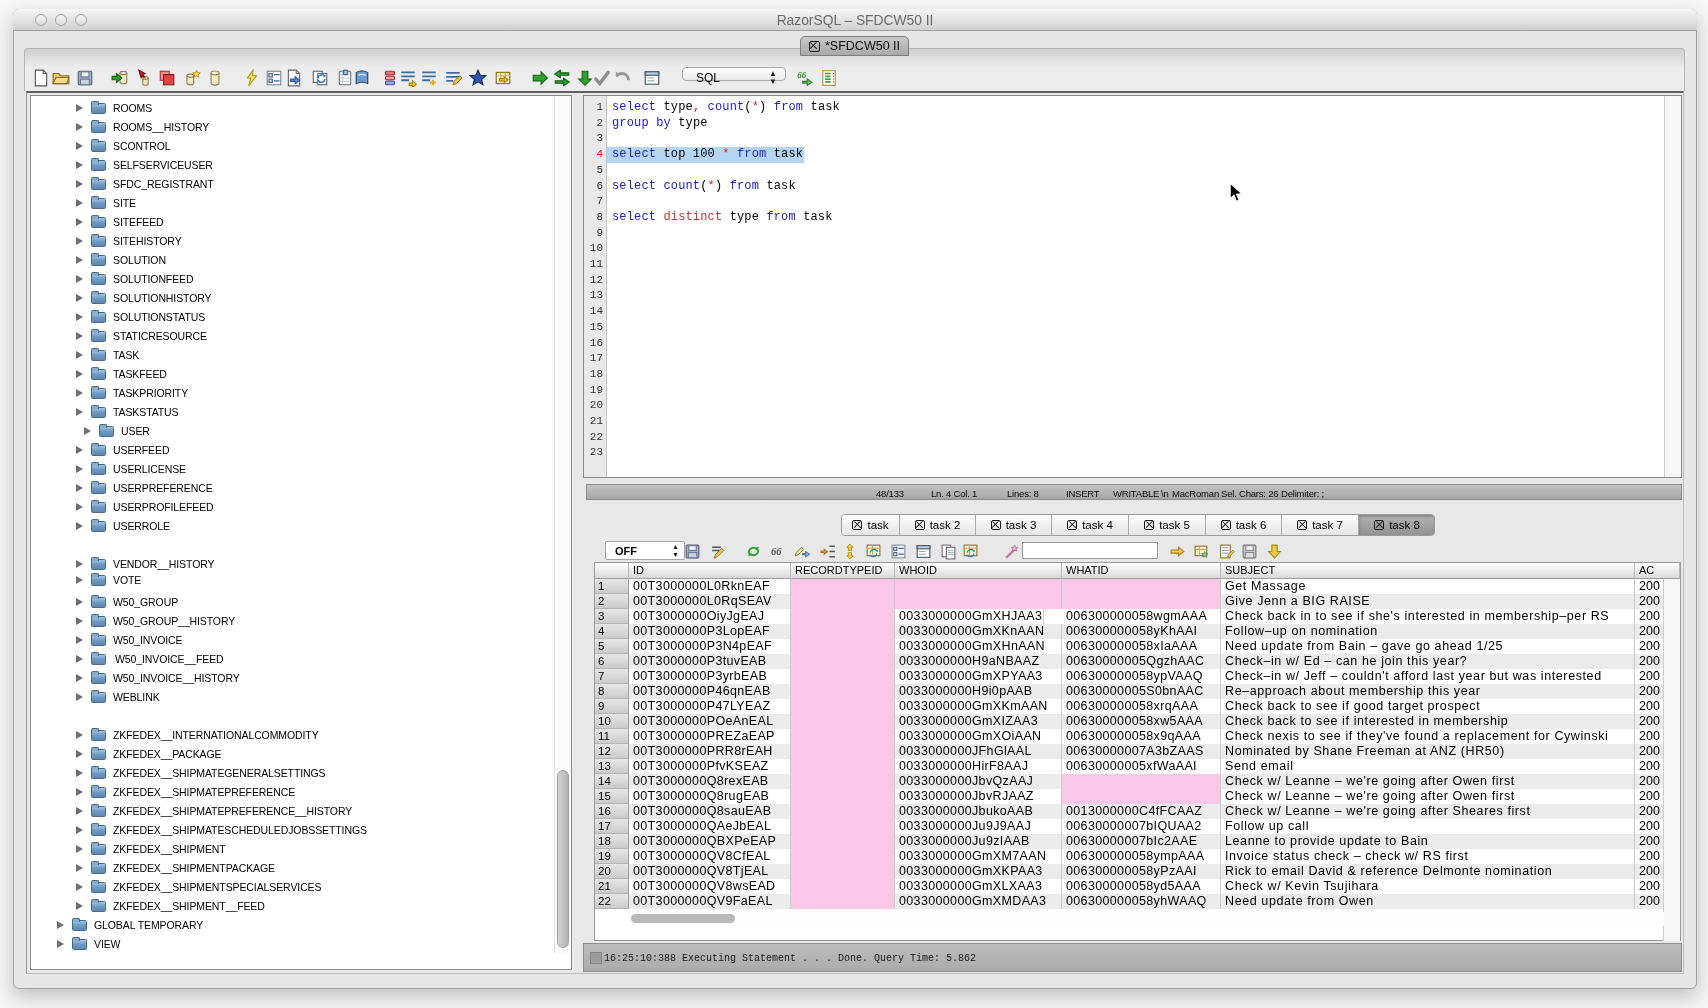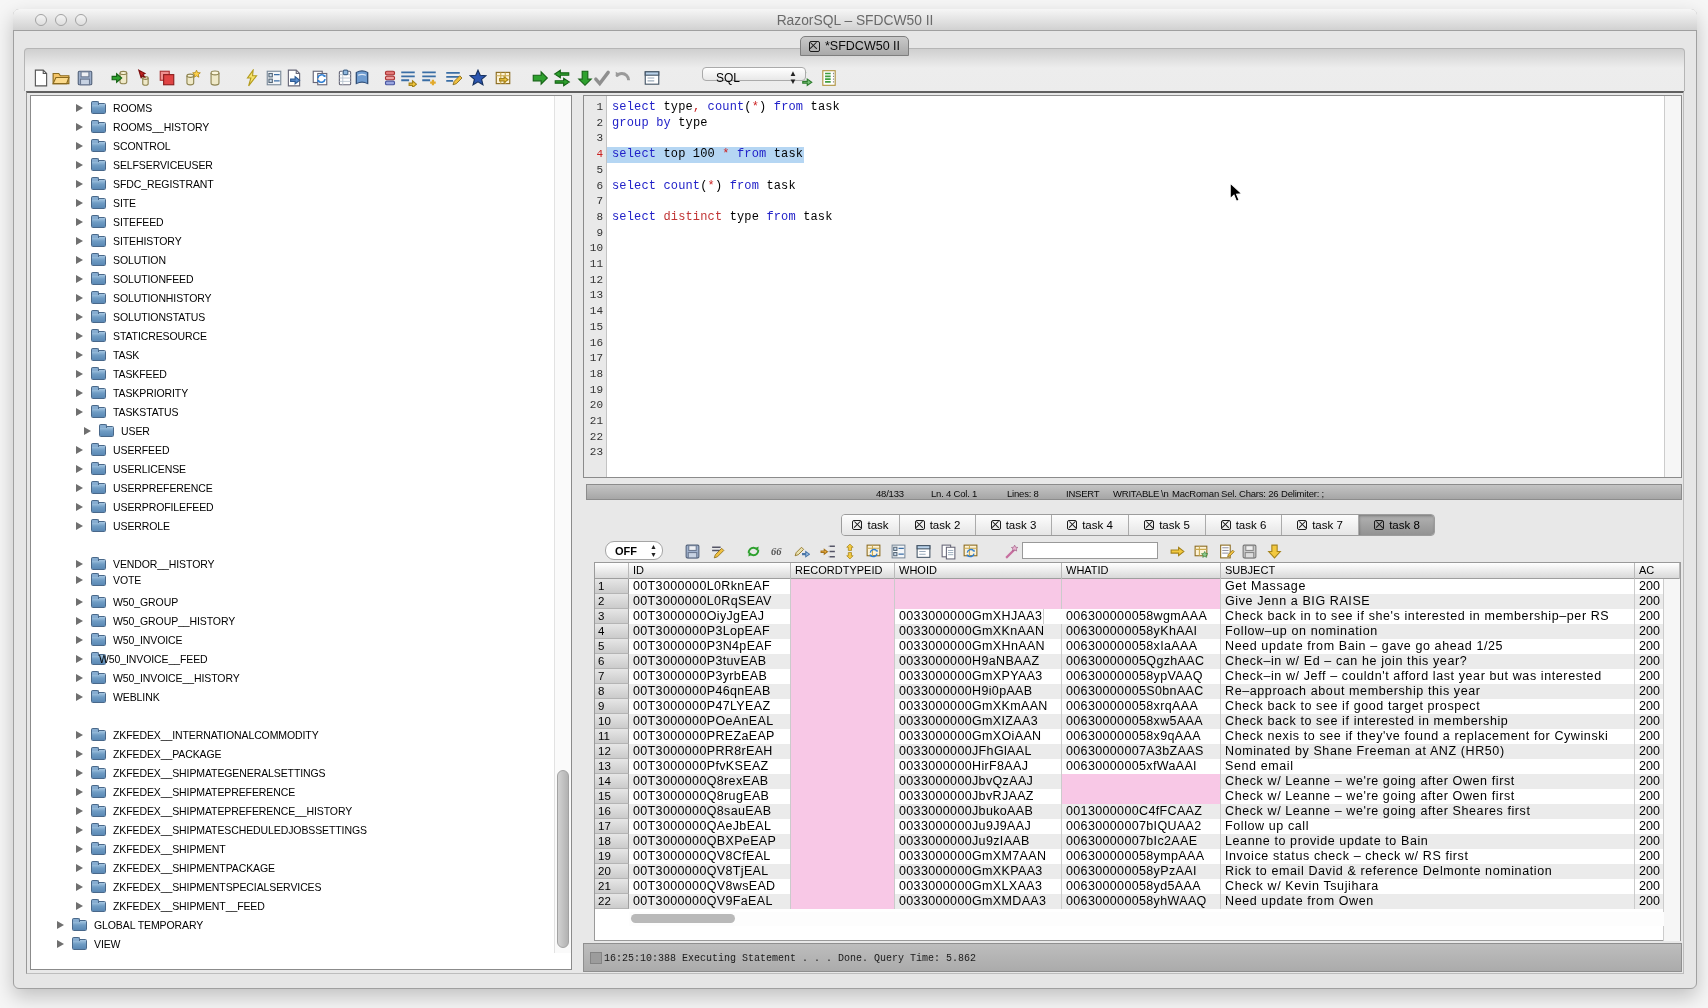--- a/index.html
+++ b/index.html
@@ -211,21 +211,21 @@
   </svg>
 <svg class="icon" style="left:796px;top:69px;width:18px;height:18px" viewBox="0 0 16 16">
     <text x="1" y="8" font-size="8" fill="#2e8f2e" font-family="serif" font-style="italic" font-weight="bold">66</text>
     <path d="M6 11h4V9l4 2.8-4 2.8v-2H6z" fill="#7cc47c" stroke="#2e7d2e"></path>
   </svg>
 <svg class="icon" style="left:820px;top:69px;width:18px;height:18px" viewBox="0 0 16 16">
     <rect x="2.5" y="1.5" width="11" height="13" fill="#fff" stroke="#b09440"></rect>
     <path d="M4.5 4h5M4.5 6.5h5M4.5 9h5M4.5 11.5h5" stroke="#3f9e3f" stroke-width="1.5"></path>
     <path d="M11.5 4h1M11.5 6.5h1M11.5 9h1M11.5 11.5h1" stroke="#888" stroke-width="1.2"></path>
   </svg>
-<div class="abs" style="left:682px;top:67px;width:104px;height:14px;background:linear-gradient(#ffffff,#e8e8e8);border:1px solid #aaa;border-radius:4px;margin-left:20px;">
+<div class="abs" style="left:682px;top:67px;width:104px;height:14px;background:linear-gradient(#ffffff,#e8e8e8);border:1px solid #aaa;border-radius:4px;">
     <span style="position:absolute;left:13px;top:3px;font-size:12px;color:#000">SQL</span>
     <span style="position:absolute;right:8px;top:2px;font-size:8px;color:#222;line-height:8px">▲<br>▼</span>
   </div>
 <div id="mainpanel"></div>
 <div id="tree">
     <div class="tr" style="top:2.5px;left:0;width:100%">
       <span class="tri" style="left:45px"></span>
       <span class="fo" style="left:60px"></span>
       <span style="position:absolute;left:82px">ROOMS</span>
     </div>
@@ -360,21 +360,21 @@
       <span style="position:absolute;left:82px">W50_GROUP__HISTORY</span>
     </div>
     <div class="tr" style="top:534.5px;left:0;width:100%">
       <span class="tri" style="left:45px"></span>
       <span class="fo" style="left:60px"></span>
       <span style="position:absolute;left:82px">W50_INVOICE</span>
     </div>
     <div class="tr" style="top:553.5px;left:0;width:100%">
       <span class="tri" style="left:45px"></span>
       <span class="fo" style="left:60px"></span>
-      <span style="position:absolute;left:68px">W50_INVOICE__FEED</span>
+      <span style="position:absolute;left:84px">W50_INVOICE__FEED</span>
     </div>
     <div class="tr" style="top:572.5px;left:0;width:100%">
       <span class="tri" style="left:45px"></span>
       <span class="fo" style="left:60px"></span>
       <span style="position:absolute;left:82px">W50_INVOICE__HISTORY</span>
     </div>
     <div class="tr" style="top:591.5px;left:0;width:100%">
       <span class="tri" style="left:45px"></span>
       <span class="fo" style="left:60px"></span>
       <span style="position:absolute;left:82px">WEBLINK</span>
@@ -494,21 +494,21 @@
 <div id="tabgroup">
     <div class="ttab" style="left:0px;width:58px"><span class="xbox"></span>task</div>
     <div class="ttab" style="left:58px;width:76px"><span class="xbox"></span>task 2</div>
     <div class="ttab" style="left:134px;width:76px"><span class="xbox"></span>task 3</div>
     <div class="ttab" style="left:210px;width:77px"><span class="xbox"></span>task 4</div>
     <div class="ttab" style="left:287px;width:77px"><span class="xbox"></span>task 5</div>
     <div class="ttab" style="left:364px;width:76px"><span class="xbox"></span>task 6</div>
     <div class="ttab" style="left:440px;width:77px"><span class="xbox"></span>task 7</div>
     <div class="ttab" style="left:517px;width:77px;background:linear-gradient(#b2b2b2,#8f8f8f);box-shadow:inset 0 1px 3px rgba(0,0,0,.35)"><span class="xbox"></span>task 8</div>
   </div>
-<div class="abs" style="left:605px;top:541px;width:58px;height:19px;background:#fff;border:1px solid #a5a5a5;border-radius:9px;">
+<div class="abs" style="left:605px;top:541px;width:80px;height:19px;background:#fff;border:1px solid #a5a5a5;border-radius:2px;">
     <span style="position:absolute;left:9px;top:3px;font-size:11px;font-weight:bold;color:#000">OFF</span>
     <span style="position:absolute;right:5px;top:1px;font-size:7px;color:#222;line-height:8px">▲<br>▼</span>
   </div>
 <svg class="icon" style="left:684px;top:543px;width:17px;height:17px" viewBox="0 0 16 16">
     <rect x="2" y="2" width="12" height="12" rx="1" fill="#9eb0cc" stroke="#53627a"></rect>
     <rect x="4.5" y="2.5" width="7" height="4.5" fill="#eef0f4" stroke="#6a7890"></rect>
     <rect x="4" y="9" width="8" height="5" fill="#c7d2e2" stroke="#6a7890"></rect>
   </svg>
 <svg class="icon" style="left:710px;top:543px;width:17px;height:17px" viewBox="0 0 16 16">
     <path d="M2 4h8M2 7h8" stroke="#556" stroke-width="1.3"></path>

